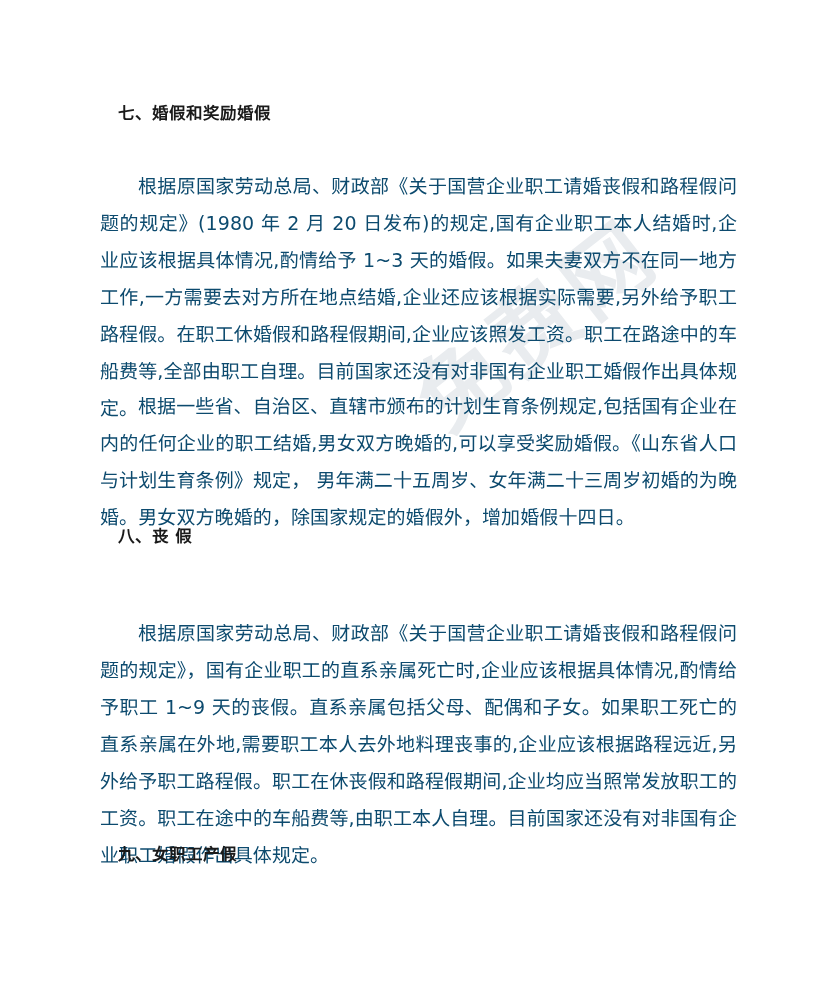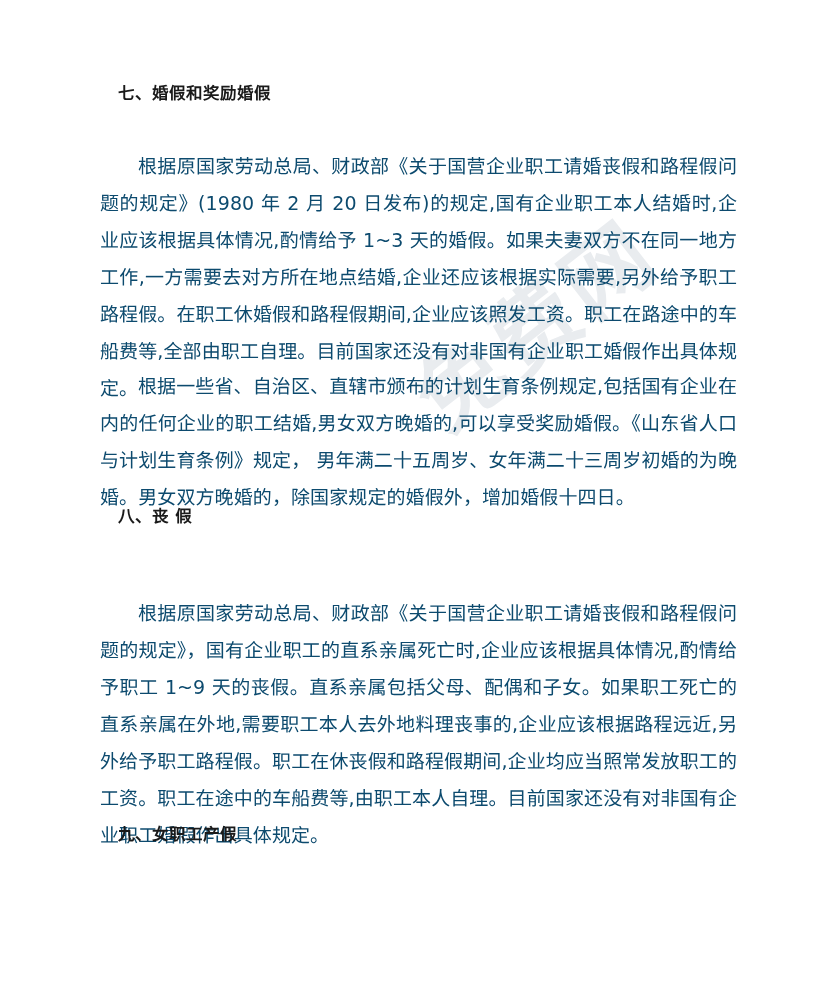--- a/index.html
+++ b/index.html
@@ -77,21 +77,21 @@
     color: #0c4a6e;
     line-height: 37px;
     margin: 0;
     text-align: justify;
     text-justify: inter-ideograph;
     text-indent: 2em;
     letter-spacing: 0.1px;
   }
 
   
-  .blk { position: absolute; }
+  .blk { position: absolute; margin-top: 20px; }
 
   #h-seven   { left: 118px; top: 82px;  }
   #p-one     { left: 100px; top: 148px; width: 637px; }
   #p-two     { left: 100px; top: 368px; width: 637px; }
   #h-eight   { left: 118px; top: 505px; }
   #p-three   { left: 100px; top: 595px; width: 637px; }
   #h-nine    { left: 118px; top: 823px; text-align: center; }
 </style>
 </head>
 <body>

